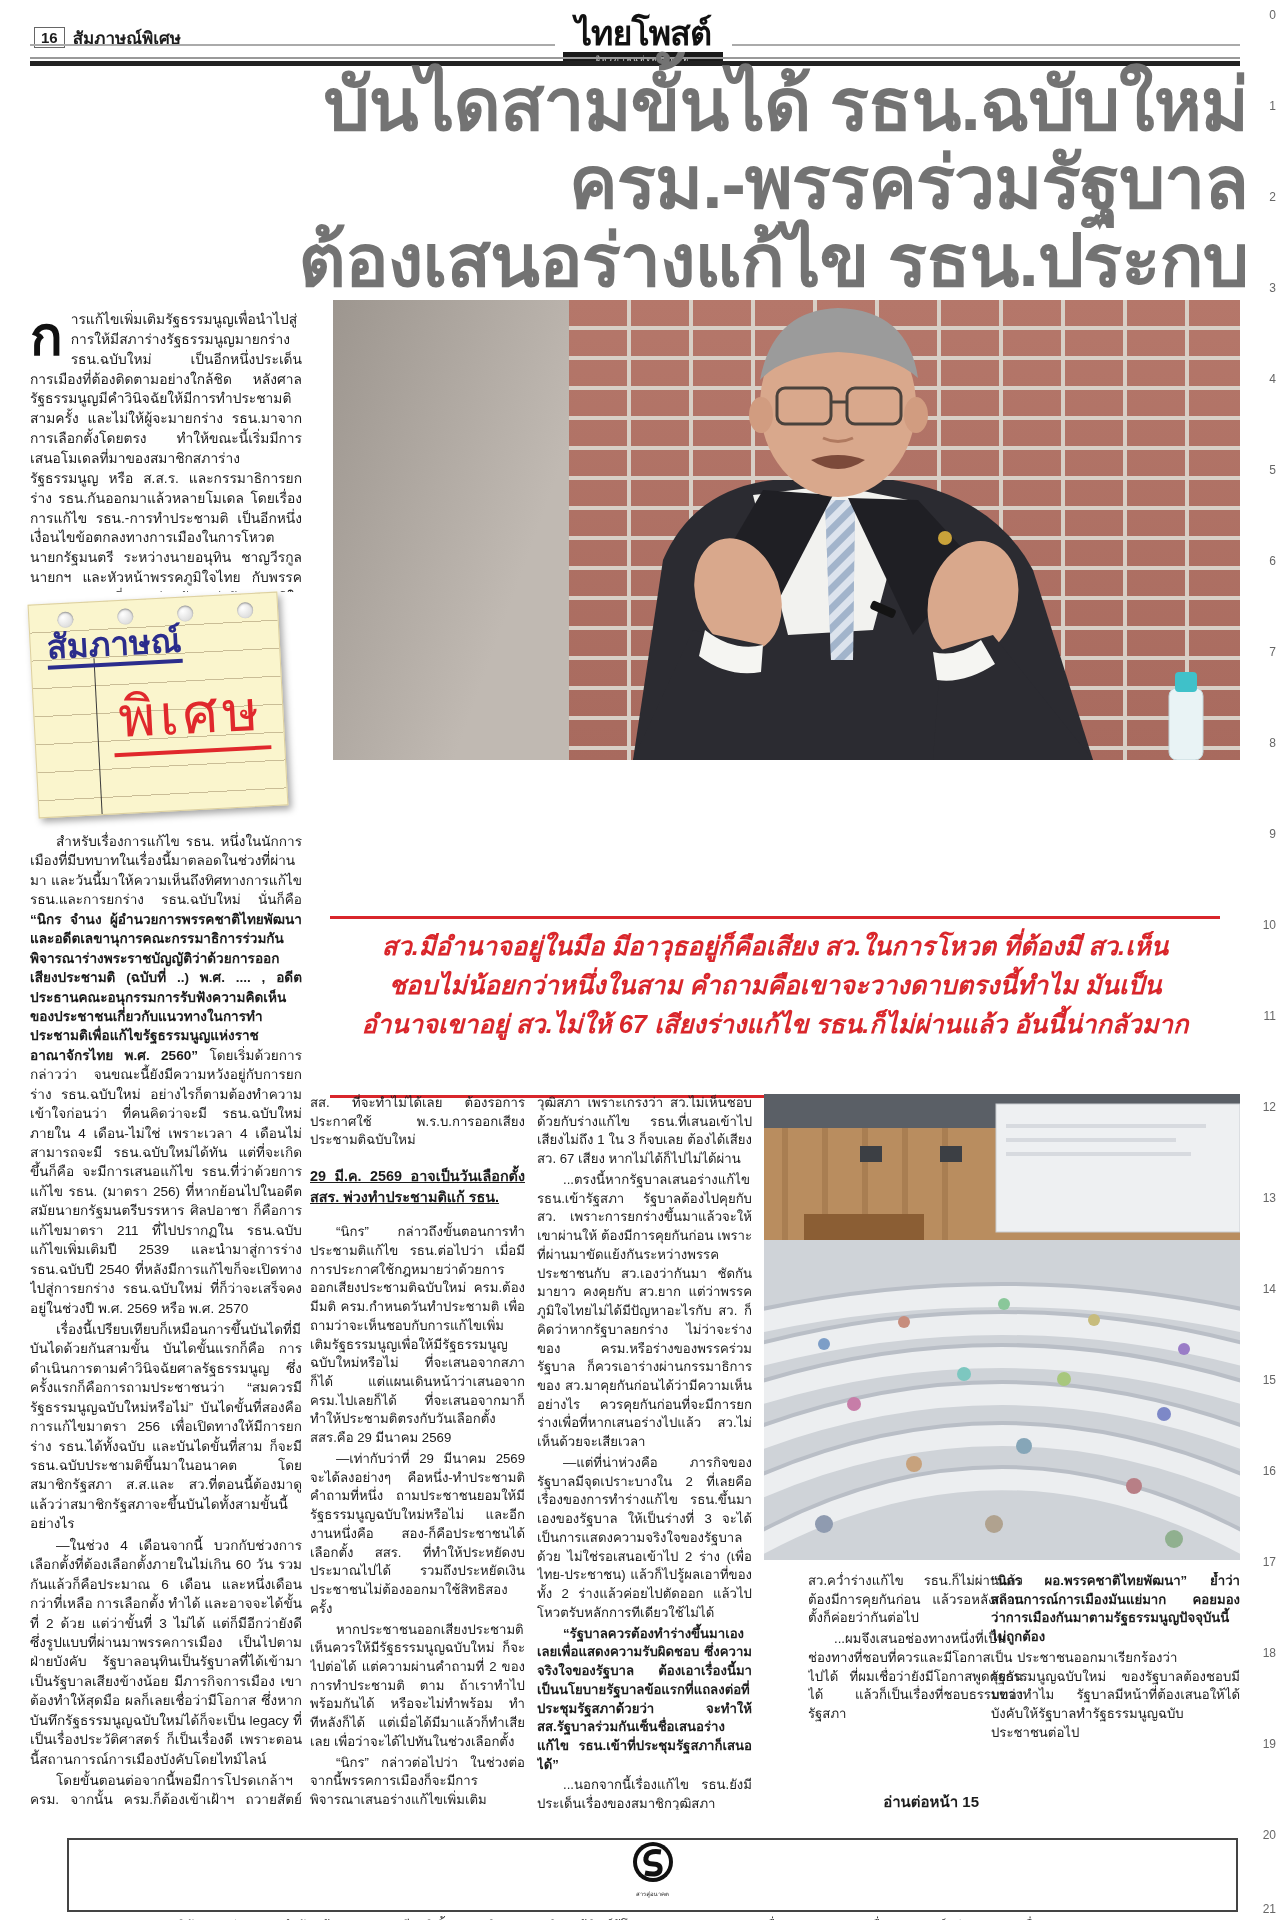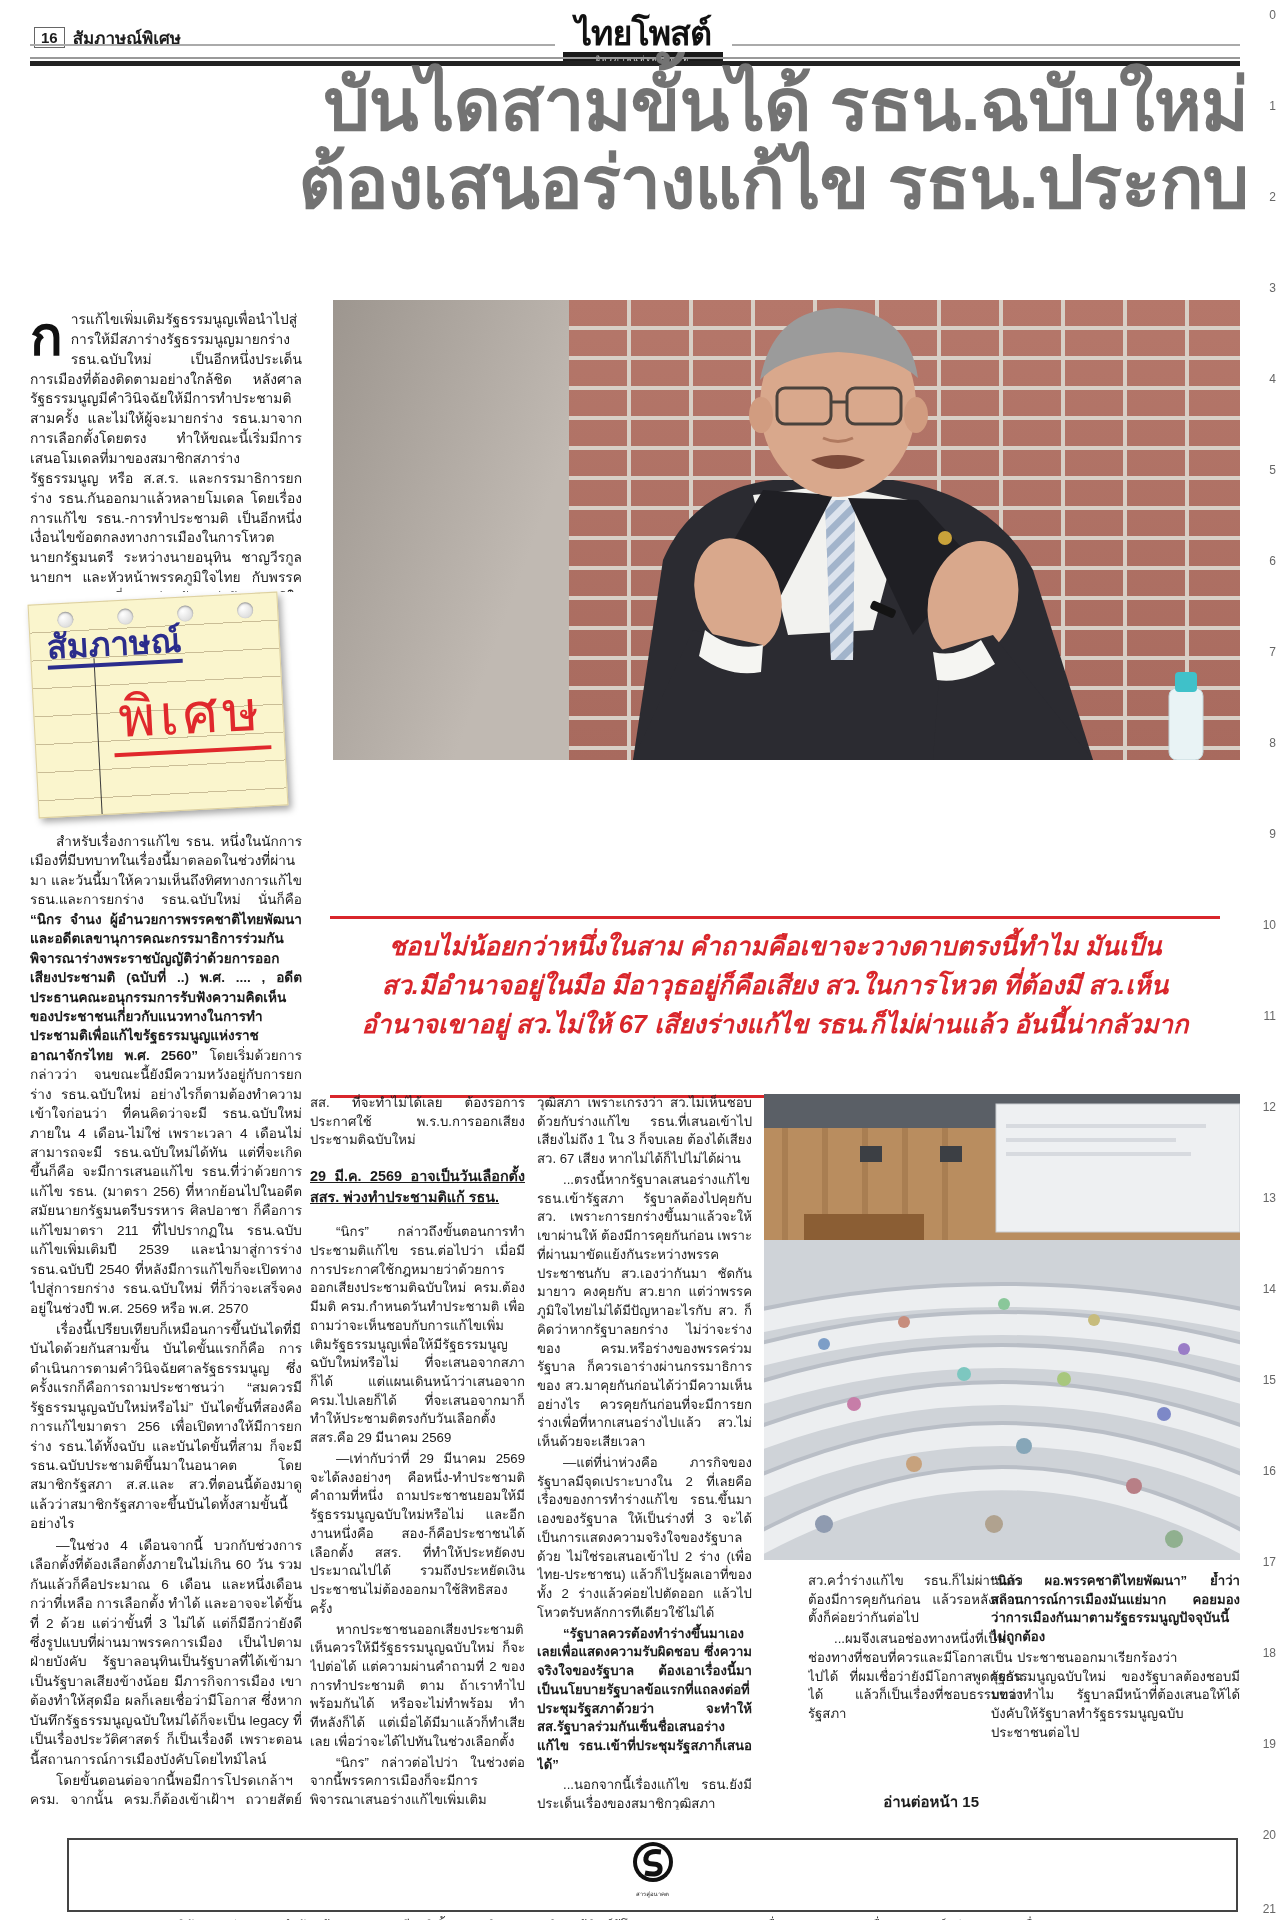--- a/index.html
+++ b/index.html
@@ -88,20 +88,21 @@
   <div class="abs hline" style="left:732px;width:508px;"></div>
   <div class="abs masthead">
     <div class="masthead-name">ไทยโพสต์</div>
     <div class="masthead-bar">อิสรภาพแห่งความคิด</div>
   </div>
   <div class="abs rule-thin"></div>
   <div class="abs rule-thick"></div>
 
   <div class="abs headline">
     <div>บันไดสามขั้นได้ รธน.ฉบับใหม่</div>
+    <div>ครม.-พรรคร่วมรัฐบาล</div>
     <div>ต้องเสนอร่างแก้ไข รธน.ประกบ</div>
   </div>
 
   <div class="abs leadcol">
     <span class="dropcap">ก</span><span>ารแก้ไขเพิ่มเติมรัฐธรรมนูญเพื่อนำไปสู่การให้มีสภาร่างรัฐธรรมนูญมายกร่าง รธน.ฉบับใหม่ เป็นอีกหนึ่งประเด็นการเมืองที่ต้องติดตามอย่างใกล้ชิด หลังศาลรัฐธรรมนูญมีคำวินิจฉัยให้มีการทำประชามติสามครั้ง และไม่ให้ผู้จะมายกร่าง รธน.มาจากการเลือกตั้งโดยตรง ทำให้ขณะนี้เริ่มมีการเสนอโมเดลที่มาของสมาชิกสภาร่างรัฐธรรมนูญ หรือ ส.ส.ร. และกรรมาธิการยกร่าง รธน.กันออกมาแล้วหลายโมเดล โดยเรื่องการแก้ไข รธน.-การทำประชามติ เป็นอีกหนึ่งเงื่อนไขข้อตกลงทางการเมืองในการโหวตนายกรัฐมนตรี ระหว่างนายอนุทิน ชาญวีรกูล นายกฯ และหัวหน้าพรรคภูมิใจไทย กับพรรคประชาชน ที่หลายฝ่ายจับตาว่ารัฐบาลภูมิใจไทย จะเดินหน้าเรื่องนี้ตามข้อตกลงทางการเมืองที่กล่าวกับพรรคประชาชนหรือไม่</span>
   </div>
 
   <div class="abs photo1">
     <div class="wallshade"></div>
     <div class="bricks"></div>
@@ -165,22 +166,22 @@
 
   <div class="abs leftbody">
     <p><span>สำหรับเรื่องการแก้ไข รธน. หนึ่งในนักการเมืองที่มีบทบาทในเรื่องนี้มาตลอดในช่วงที่ผ่านมา และวันนี้มาให้ความเห็นถึงทิศทางการแก้ไข รธน.และการยกร่าง รธน.ฉบับใหม่ นั่นก็คือ</span> <span class="nm">“นิกร จำนง ผู้อำนวยการพรรคชาติไทยพัฒนา และอดีตเลขานุการคณะกรรมาธิการร่วมกันพิจารณาร่างพระราชบัญญัติว่าด้วยการออกเสียงประชามติ (ฉบับที่ ..) พ.ศ. .... , อดีตประธานคณะอนุกรรมการรับฟังความคิดเห็นของประชาชนเกี่ยวกับแนวทางในการทำประชามติเพื่อแก้ไขรัฐธรรมนูญแห่งราชอาณาจักรไทย พ.ศ. 2560”</span> <span>โดยเริ่มด้วยการกล่าวว่า จนขณะนี้ยังมีความหวังอยู่กับการยกร่าง รธน.ฉบับใหม่ อย่างไรก็ตามต้องทำความเข้าใจก่อนว่า ที่คนคิดว่าจะมี รธน.ฉบับใหม่ภายใน 4 เดือน-ไม่ใช่ เพราะเวลา 4 เดือนไม่สามารถจะมี รธน.ฉบับใหม่ได้ทัน แต่ที่จะเกิดขึ้นก็คือ จะมีการเสนอแก้ไข รธน.ที่ว่าด้วยการแก้ไข รธน. (มาตรา 256) ที่หากย้อนไปในอดีตสมัยนายกรัฐมนตรีบรรหาร ศิลปอาชา ก็คือการแก้ไขมาตรา 211 ที่ไปปรากฏใน รธน.ฉบับแก้ไขเพิ่มเติมปี 2539 และนำมาสู่การร่าง รธน.ฉบับปี 2540 ที่หลังมีการแก้ไขก็จะเปิดทางไปสู่การยกร่าง รธน.ฉบับใหม่ ที่ก็ว่าจะเสร็จคงอยู่ในช่วงปี พ.ศ. 2569 หรือ พ.ศ. 2570</span></p>
     <p>เรื่องนี้เปรียบเทียบก็เหมือนการขึ้นบันไดที่มีบันไดด้วยกันสามขั้น บันไดขั้นแรกก็คือ การดำเนินการตามคำวินิจฉัยศาลรัฐธรรมนูญ ซึ่งครั้งแรกก็คือการถามประชาชนว่า “สมควรมีรัฐธรรมนูญฉบับใหม่หรือไม่” บันไดขั้นที่สองคือ การแก้ไขมาตรา 256 เพื่อเปิดทางให้มีการยกร่าง รธน.ได้ทั้งฉบับ และบันไดขั้นที่สาม ก็จะมี รธน.ฉบับประชามติขึ้นมาในอนาคต โดยสมาชิกรัฐสภา ส.ส.และ สว.ที่ตอนนี้ต้องมาดูแล้วว่าสมาชิกรัฐสภาจะขึ้นบันไดทั้งสามขั้นนี้อย่างไร</p>
     <p>—ในช่วง 4 เดือนจากนี้ บวกกับช่วงการเลือกตั้งที่ต้องเลือกตั้งภายในไม่เกิน 60 วัน รวมกันแล้วก็คือประมาณ 6 เดือน และหนึ่งเดือนกว่าที่เหลือ การเลือกตั้ง ทำได้ และอาจจะได้ขั้นที่ 2 ด้วย แต่ว่าขั้นที่ 3 ไม่ได้ แต่ก็มีอีกว่ายังดี ซึ่งรูปแบบที่ผ่านมาพรรคการเมือง เป็นไปตามฝ่ายบังคับ รัฐบาลอนุทินเป็นรัฐบาลที่ได้เข้ามาเป็นรัฐบาลเสียงข้างน้อย มีภารกิจการเมือง เขาต้องทำให้สุดมือ ผลก็เลยเชื่อว่ามีโอกาส ซึ่งหากบันทึกรัฐธรรมนูญฉบับใหม่ได้ก็จะเป็น legacy ที่เป็นเรื่องประวัติศาสตร์ ก็เป็นเรื่องดี เพราะตอนนี้สถานการณ์การเมืองบังคับโดยไทม์ไลน์</p>
     <p>โดยขั้นตอนต่อจากนี้พอมีการโปรดเกล้าฯ ครม. จากนั้น ครม.ก็ต้องเข้าเฝ้าฯ ถวายสัตย์ปฏิญาณ แล้วก็มีการแถลงนโยบายรัฐบาลต่อรัฐสภาภายในไม่เกิน 15 วัน ซึ่งมีรัฐบาลแจ้งแล้วว่าจะแถลงนโยบายประมาณวันที่ 3-4 เดือน ก็คงไม่มีนโยบายจะแถลงมาก พอรัฐบาลแถลงนโยบายเสร็จก็เริ่มนับหนึ่งขั้นตอนที่จะตามมา ก็คือการทำประชามติแก้ รธน. 2569 ต้องมีสภาตามข้อตกลง MOA เพราะผิดพริ้วก็ไม่ได้วันเลือกตั้งเดิมทางการเมือง</p>
 
   </div>
 
   <div class="abs quote">
+    <div>สว.มีอำนาจอยู่ในมือ มีอาวุธอยู่ก็คือเสียง สว.ในการโหวต ที่ต้องมี สว.เห็น</div>
     <div>ชอบไม่น้อยกว่าหนึ่งในสาม คำถามคือเขาจะวางดาบตรงนี้ทำไม มันเป็น</div>
-    <div>สว.มีอำนาจอยู่ในมือ มีอาวุธอยู่ก็คือเสียง สว.ในการโหวต ที่ต้องมี สว.เห็น</div>
     <div>อำนาจเขาอยู่ สว.ไม่ให้ 67 เสียงร่างแก้ไข รธน.ก็ไม่ผ่านแล้ว อันนี้น่ากลัวมาก</div>
   </div>
 
   <div class="abs bodycol colB">
     <p style="text-indent:0;">สส. ที่จะทำไม่ได้เลย ต้องรอการประกาศใช้ พ.ร.บ.การออกเสียงประชามติฉบับใหม่</p>
     <p class="subhead">29 มี.ค. 2569 อาจเป็นวันเลือกตั้ง สสร. พ่วงทำประชามติแก้ รธน.</p>
     <p>“นิกร” กล่าวถึงขั้นตอนการทำประชามติแก้ไข รธน.ต่อไปว่า เมื่อมีการประกาศใช้กฎหมายว่าด้วยการออกเสียงประชามติฉบับใหม่ ครม.ต้องมีมติ ครม.กำหนดวันทำประชามติ เพื่อถามว่าจะเห็นชอบกับการแก้ไขเพิ่มเติมรัฐธรรมนูญเพื่อให้มีรัฐธรรมนูญฉบับใหม่หรือไม่ ที่จะเสนอจากสภาก็ได้ แต่แผนเดินหน้าว่าเสนอจาก ครม.ไปเลยก็ได้ ที่จะเสนอจากมาก็ทำให้ประชามติตรงกับวันเลือกตั้ง สสร.คือ 29 มีนาคม 2569</p>
     <p>—เท่ากับว่าที่ 29 มีนาคม 2569 จะได้ลงอย่างๆ คือหนึ่ง-ทำประชามติ คำถามที่หนึ่ง ถามประชาชนยอมให้มีรัฐธรรมนูญฉบับใหม่หรือไม่ และอีกงานหนึ่งคือ สอง-ก็คือประชาชนได้เลือกตั้ง สสร. ที่ทำให้ประหยัดงบประมาณไปได้ รวมถึงประหยัดเงินประชาชนไม่ต้องออกมาใช้สิทธิสองครั้ง</p>
     <p>หากประชาชนออกเสียงประชามติเห็นควรให้มีรัฐธรรมนูญฉบับใหม่ ก็จะไปต่อได้ แต่ความผ่านคำถามที่ 2 ของการทำประชามติ ตาม ถ้าเราทำไปพร้อมกันได้ หรือจะไม่ทำพร้อม ทำทีหลังก็ได้ แต่เมื่อได้มีมาแล้วก็ทำเสียเลย เพื่อว่าจะได้ไปทันในช่วงเลือกตั้ง</p>
     <p>“นิกร” กล่าวต่อไปว่า ในช่วงต่อจากนี้พรรคการเมืองก็จะมีการพิจารณาเสนอร่างแก้ไขเพิ่มเติมรัฐธรรมนูญ มาตรา 256 เข้าสู่การพิจารณาของรัฐสภา ไม่ว่าจะเป็นพรรคเพื่อไทย โดยเคยเสนอมาแล้วก่อนหน้านี้ รวมถึงพรรคประชาชนที่ก็มีร่างแก้ไขของตัวเองเช่นกัน</p>

